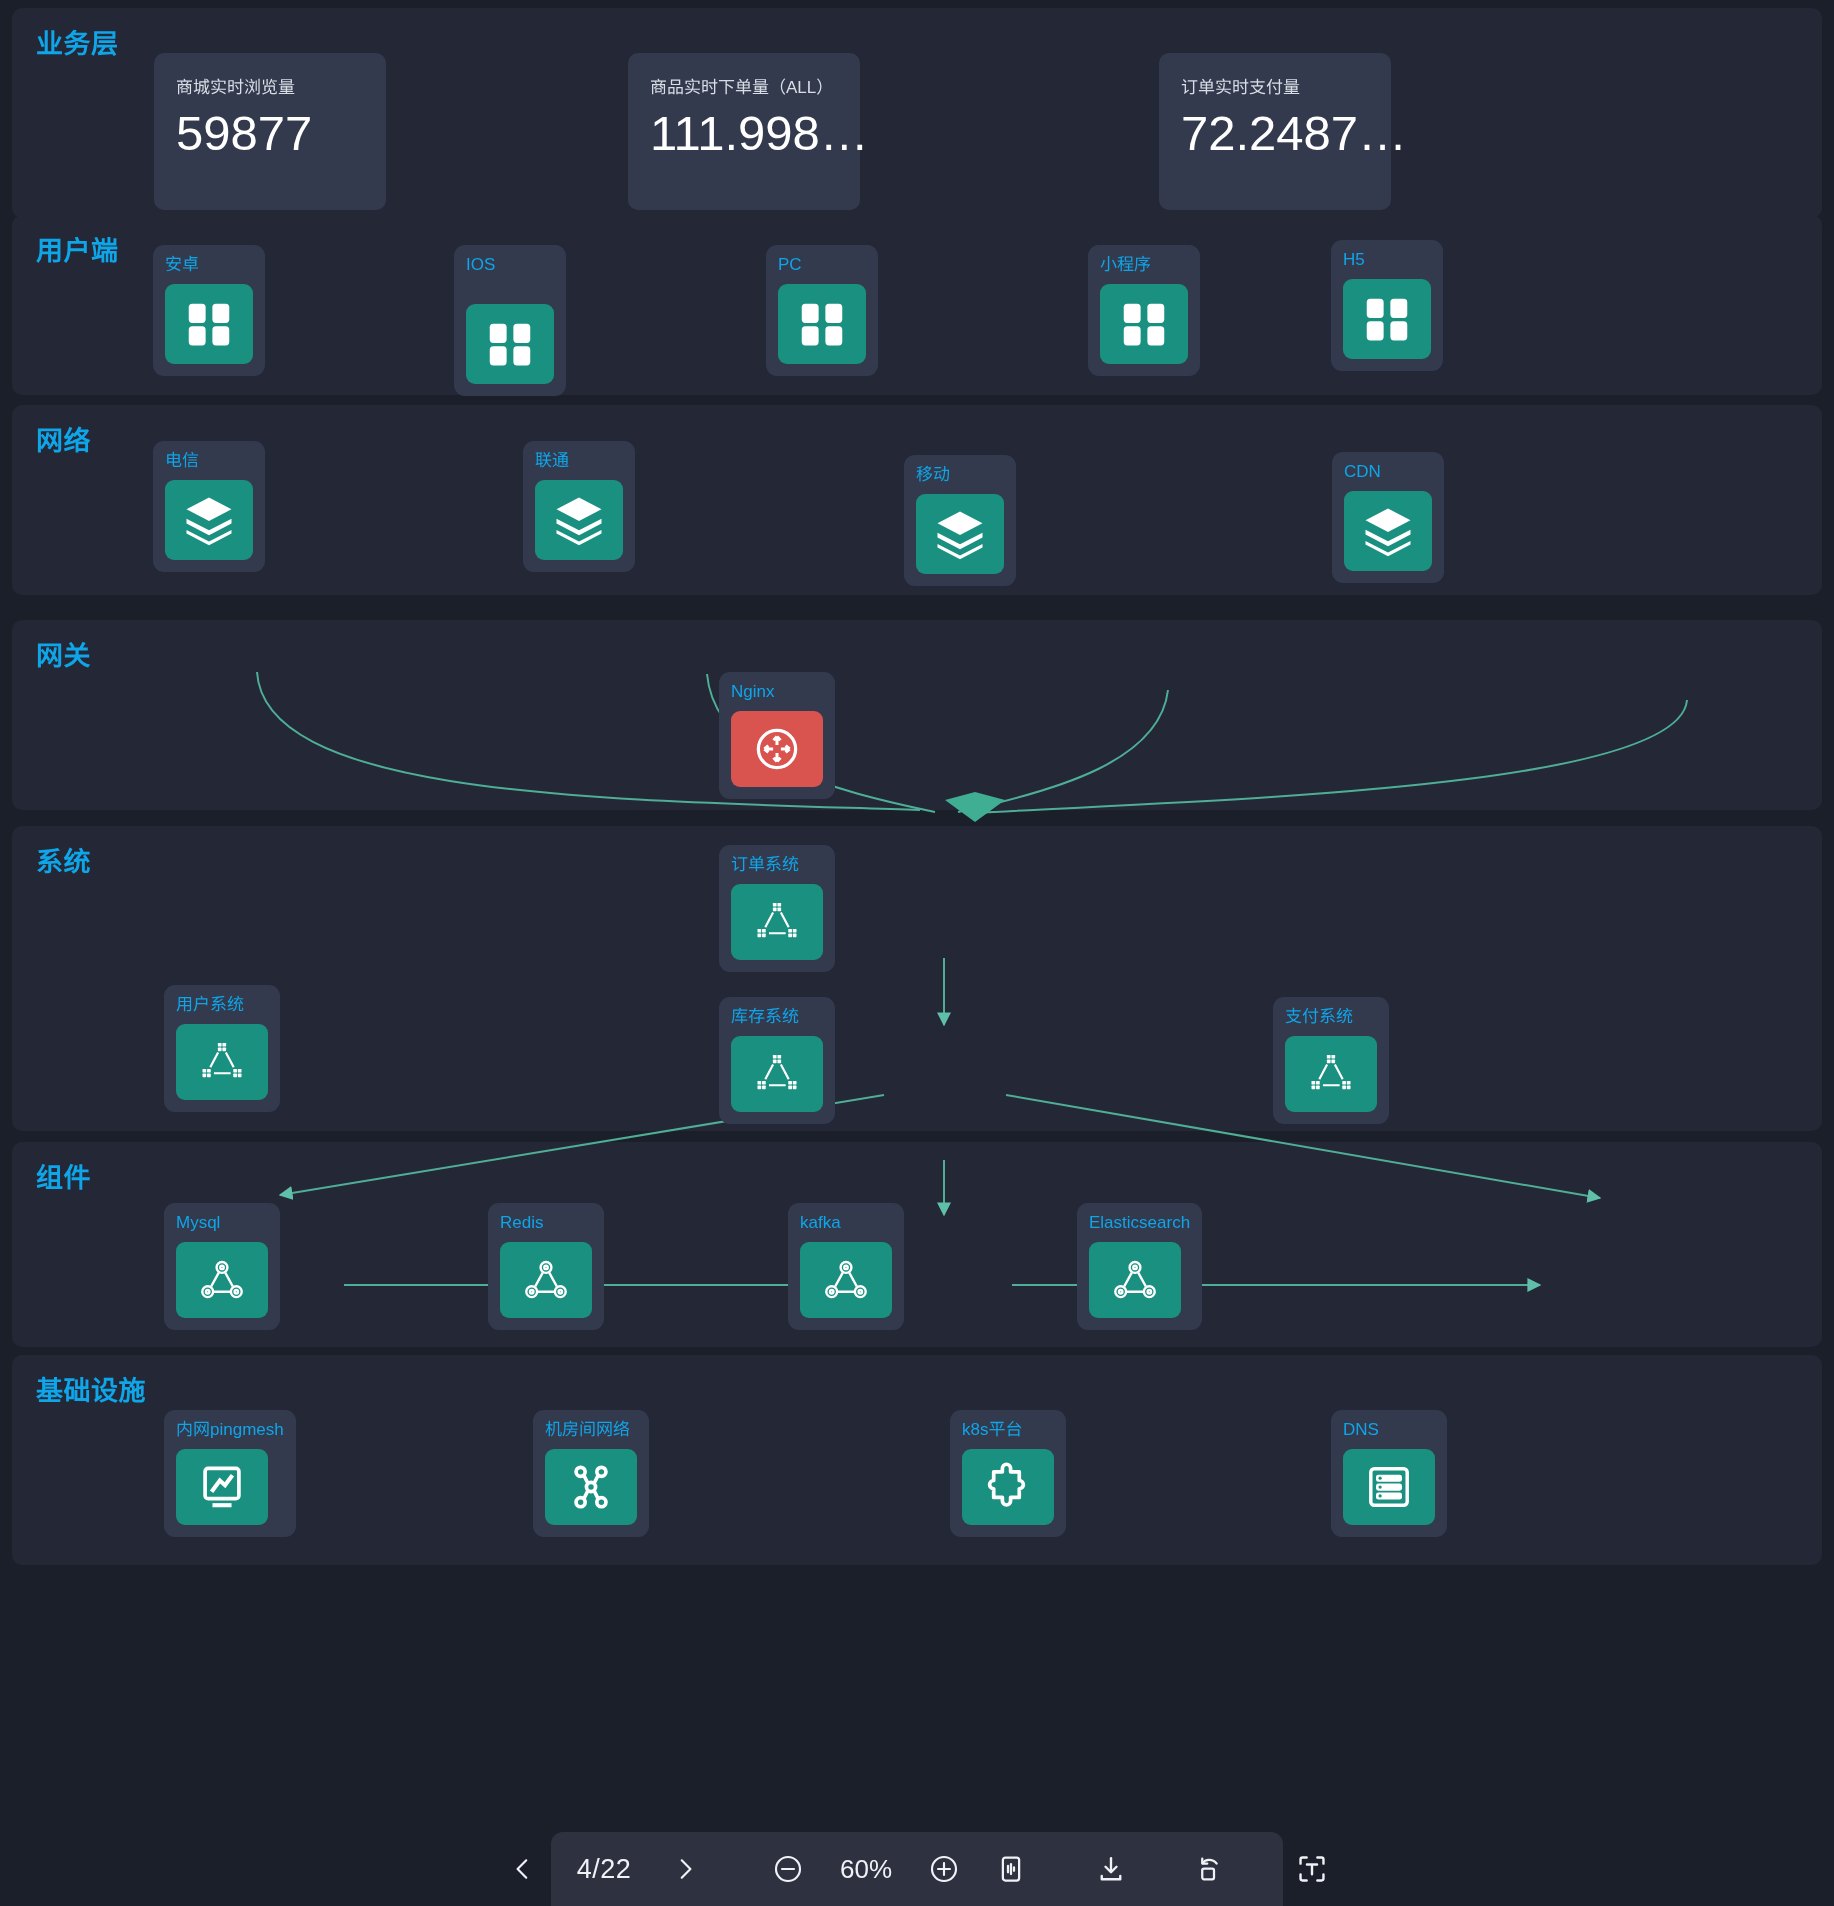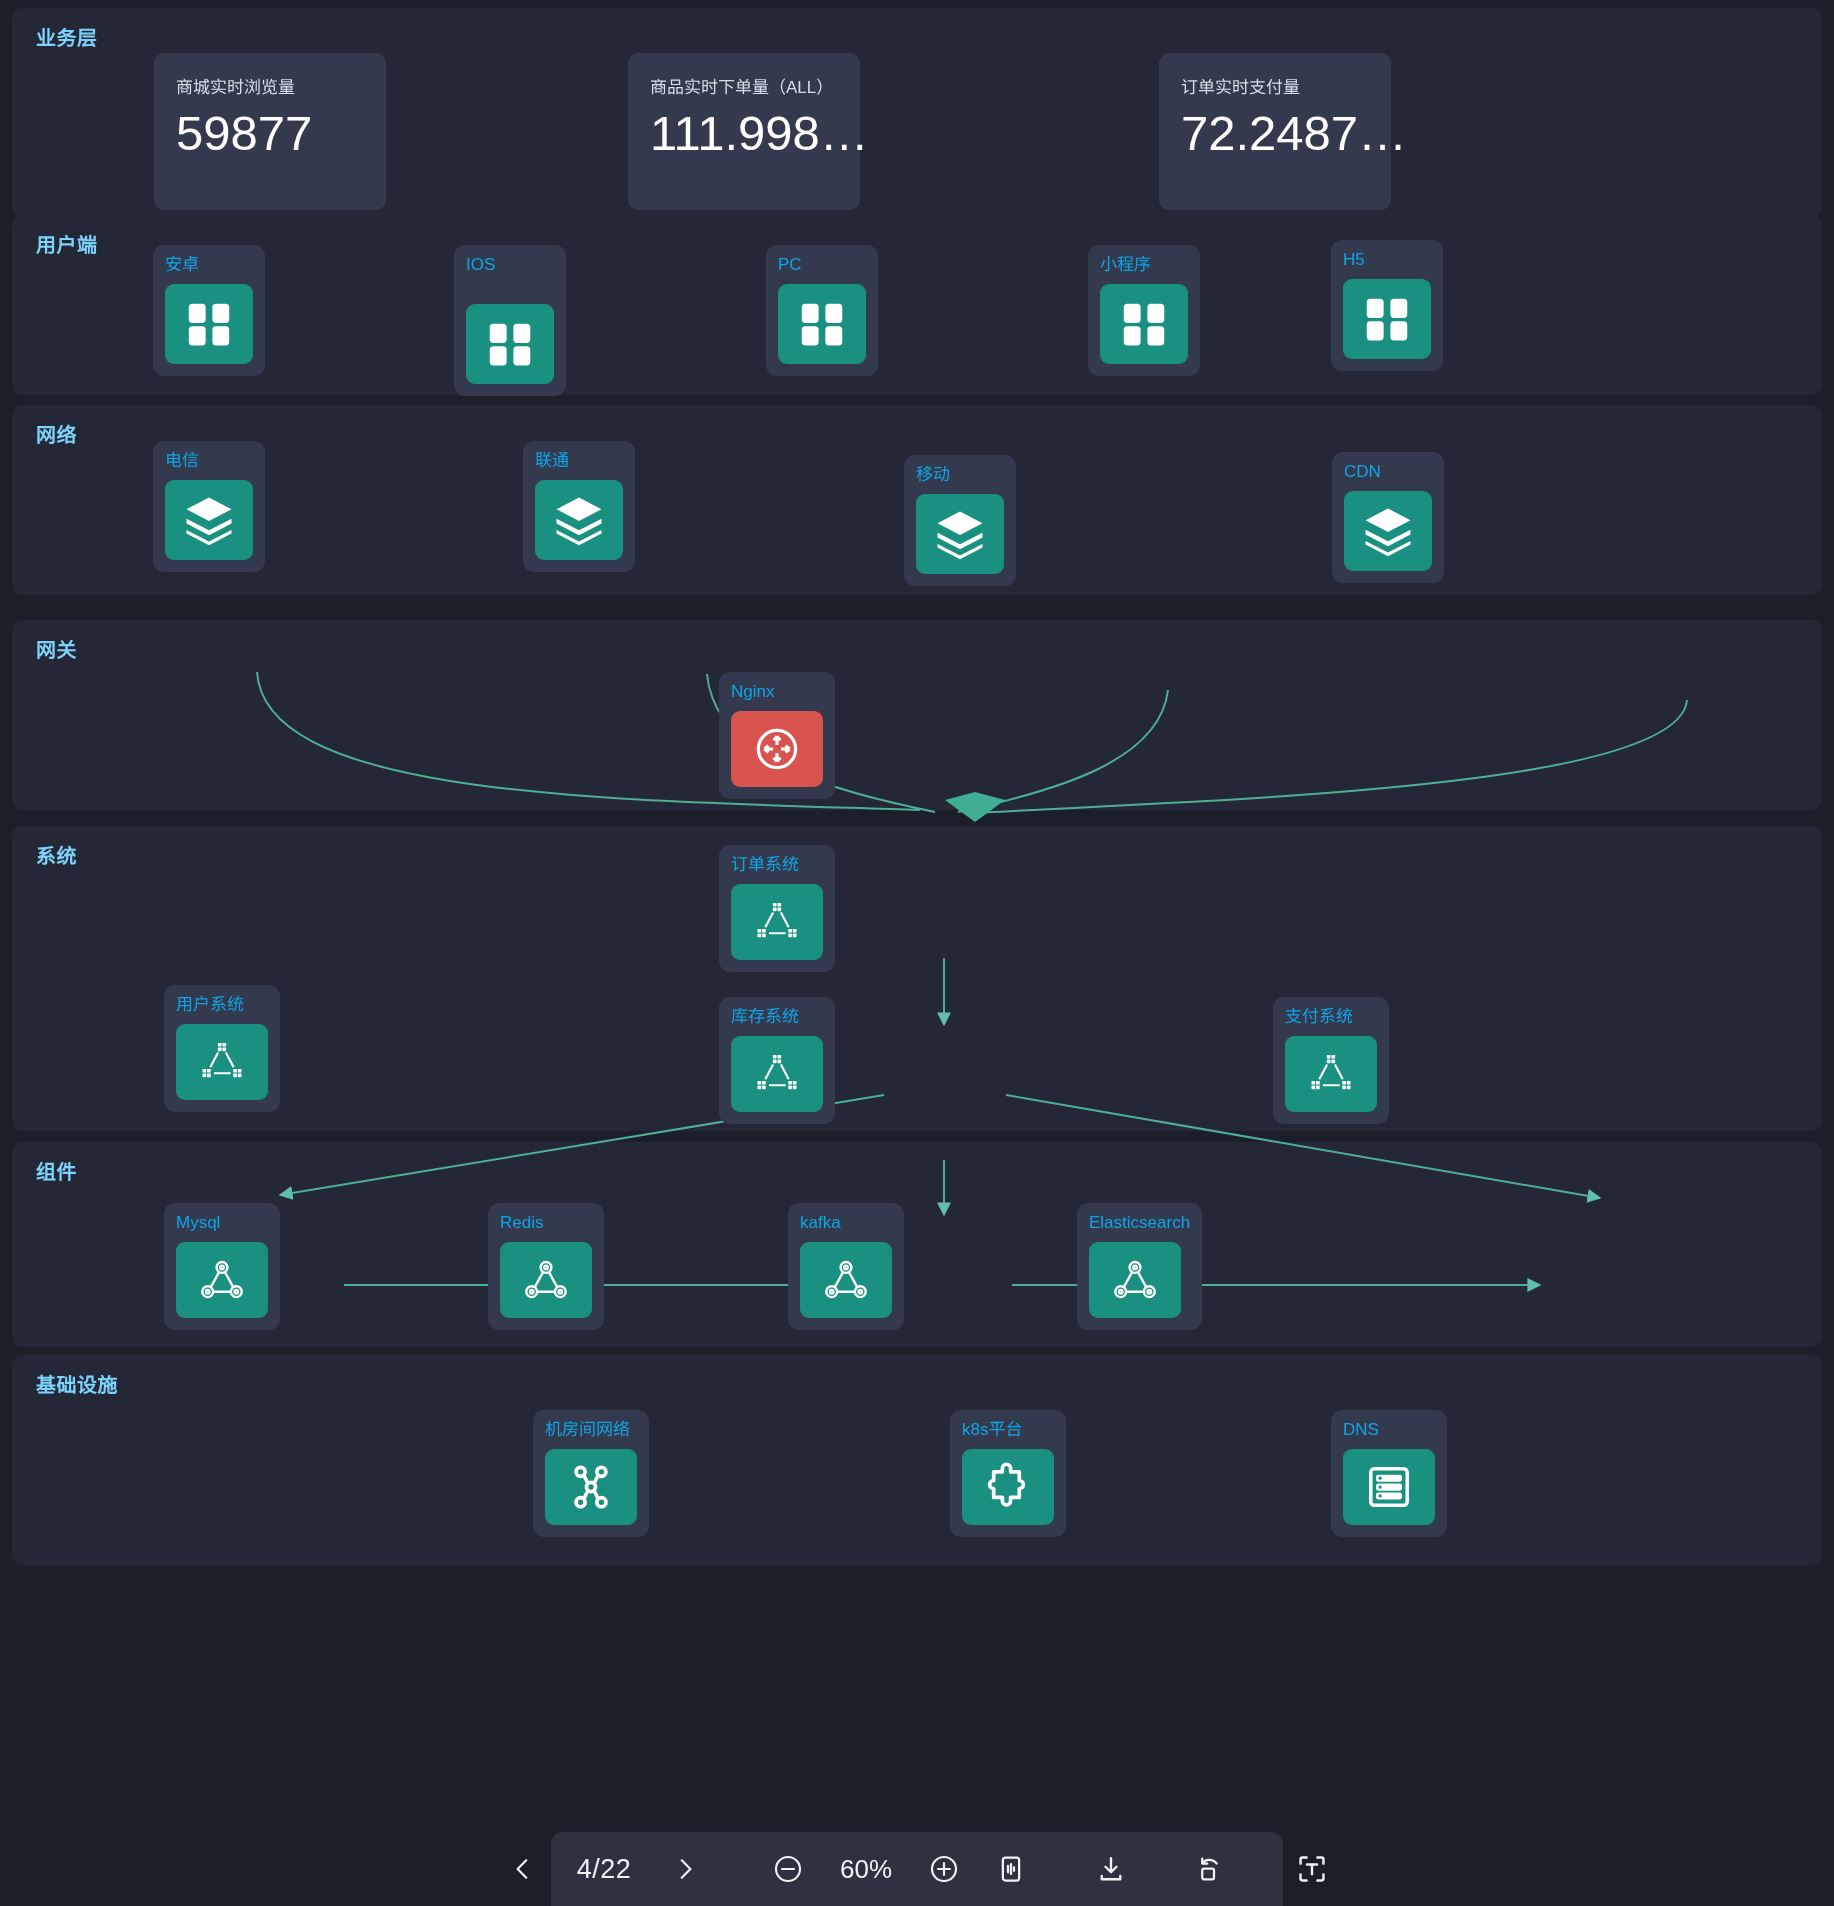--- a/index.html
+++ b/index.html
@@ -23,23 +23,23 @@
     position: absolute;
     left: 12px;
     width: 1810px;
     background: #232736;
     border-radius: 10px;
   }
   .lane-title {
     position: absolute;
     left: 24px;
     top: 14px;
-    font-size: 20px;
+    font-size: 27px;
     font-weight: 700;
-    color: #7dd3fc;
+    color: #0ea5e9;
     letter-spacing: .5px;
   }
 
   
   .node {
     position: absolute;
     background: #343a4d;
     border-radius: 11px;
     padding: 10px 12px 12px 12px;
     display: flex;
@@ -490,20 +490,30 @@
         <path d="M10.5 8.6 L7.0 15.0 M13.5 8.6 L17.0 15.0 M8.0 17.4 H16.0"></path>
       </svg>
     </div>
   </div>
 
 
   <div class="lane" style="top:1355px; height:210px;">
     <div class="lane-title">基础设施</div>
   </div>
 
+  <div class="node" style="left:164px; top:1410px;">
+    <div class="node-label">内网pingmesh</div>
+    <div class="node-icon" style="width:92px;height:76px;">
+      <svg width="52" height="52" viewBox="0 0 24 24" fill="none" stroke="#fff" stroke-width="1.7">
+        <rect x="4.2" y="3.4" width="15.6" height="14" rx="1.4"></rect>
+        <path d="M7.2 14.2 L11 9.0 L13.4 11.2 L16.8 6.6" stroke-width="1.9"></path>
+        <path d="M7.6 20.4 H16.4" stroke-width="1.9"></path>
+      </svg>
+    </div>
+  </div>
 
   <div class="node" style="left:533px; top:1410px;">
     <div class="node-label">机房间网络</div>
     <div class="node-icon" style="width:92px;height:76px;">
       <svg width="52" height="52" viewBox="0 0 24 24" fill="none" stroke="#fff" stroke-width="1.7">
         <circle cx="7.2" cy="5.0" r="2.1"></circle>
         <circle cx="16.8" cy="5.0" r="2.1"></circle>
         <circle cx="12.0" cy="12.0" r="2.1"></circle>
         <circle cx="7.2" cy="19.0" r="2.1"></circle>
         <circle cx="16.8" cy="19.0" r="2.1"></circle>

